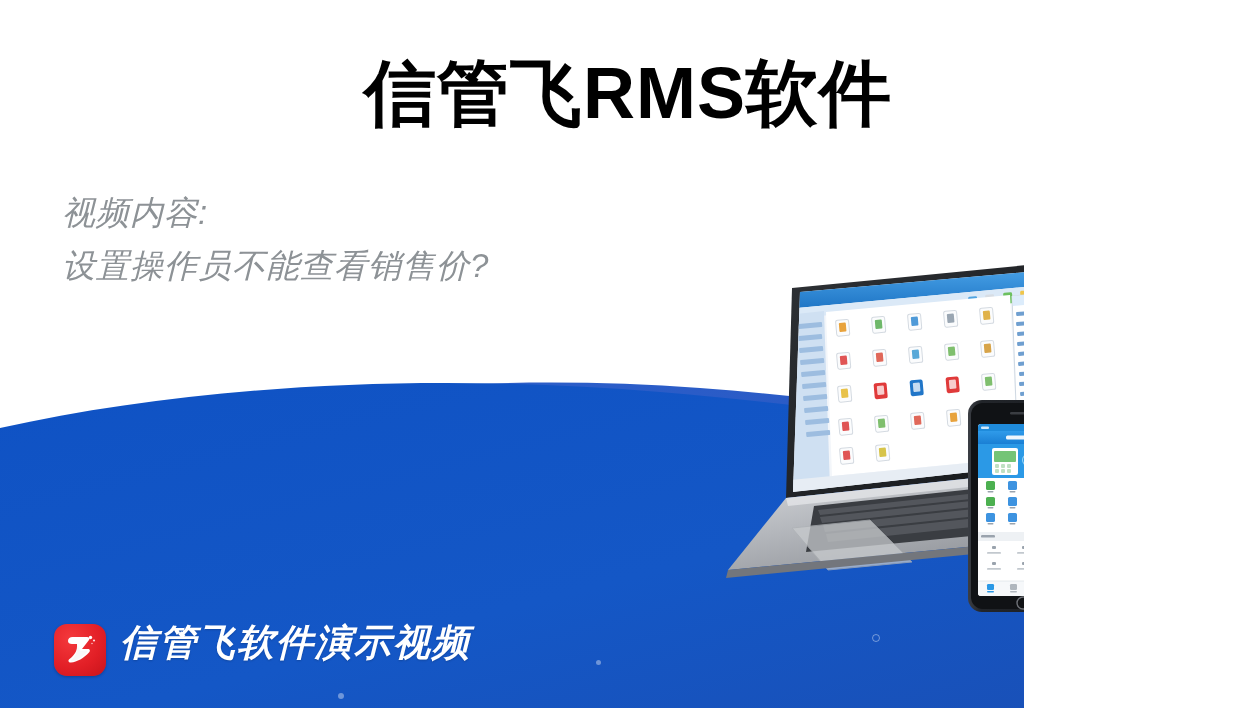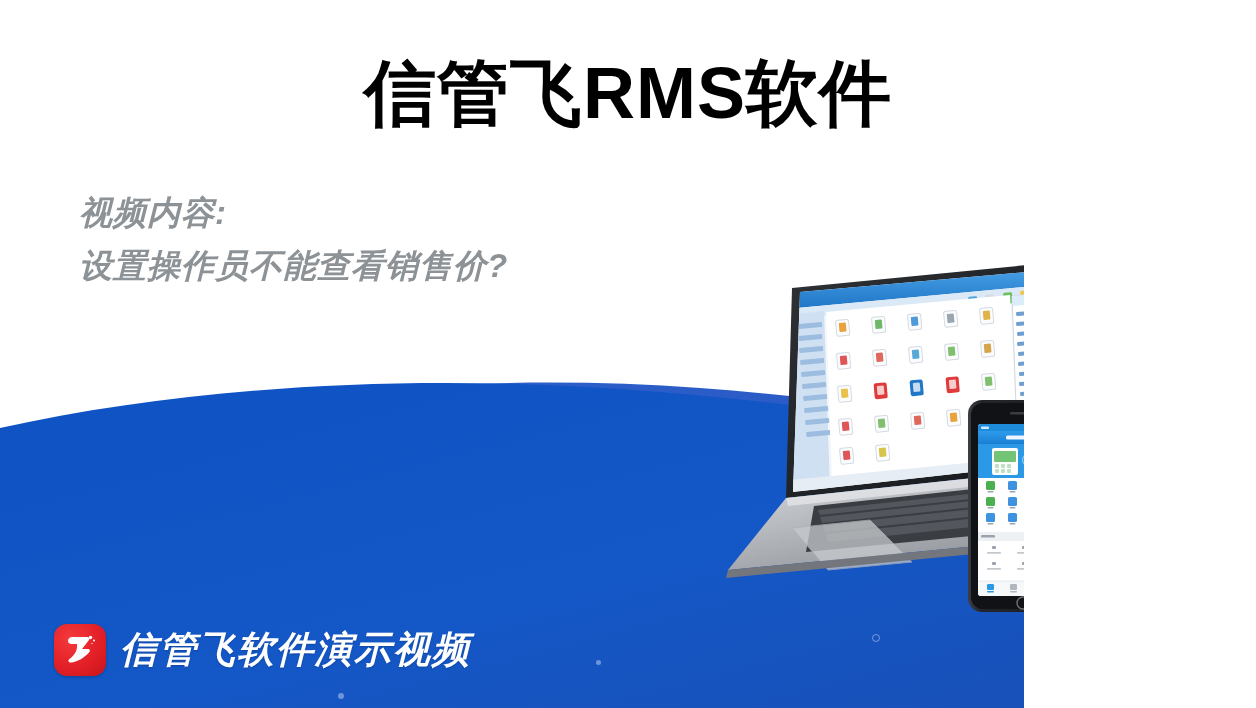--- a/index.html
+++ b/index.html
@@ -18,34 +18,33 @@
   
   .headline {
     position:absolute; left:0; top:52px; width:1256px;
     text-align:center;
     font-size:72px; font-weight:bold; color:#000000;
     letter-spacing:1px; line-height:1.15;
     white-space:nowrap;
   }
   .subtitle {
     position:absolute; left:62px; top:186px;
-    font-size:33px; font-style:italic; font-weight:bold;
+    font-size:33px; font-style:italic; font-weight:normal;
     color:#8d9296; line-height:1.62; letter-spacing:1px;
     white-space:nowrap;
-    margin-left:17px;
   }
   .subtitle .l2 { display:block; }
 
   
   .devices { position:absolute; left:560px; top:240px; width:700px; height:400px; }
 
   
   .brandbar {
     position:absolute; left:38px; bottom:32px;
-    display:flex; align-items:center; gap:14px;padding-left:16px;
+    display:flex; align-items:flex-start; gap:14px;padding-left:16px;
   }
   .logo-box {
     width:52px; height:52px; border-radius:13px;
     background:radial-gradient(circle at 32% 28%,#f4393c 0%,#e21f26 58%,#c8141b 100%);
     position:relative; flex:0 0 auto;
     box-shadow:0 1px 3px rgba(0,0,0,.25);
   }
   .logo-box svg { position:absolute; left:0; top:0; }
   .brand-text {
     color:#ffffff; font-size:37px; font-weight:bold; font-style:italic;

